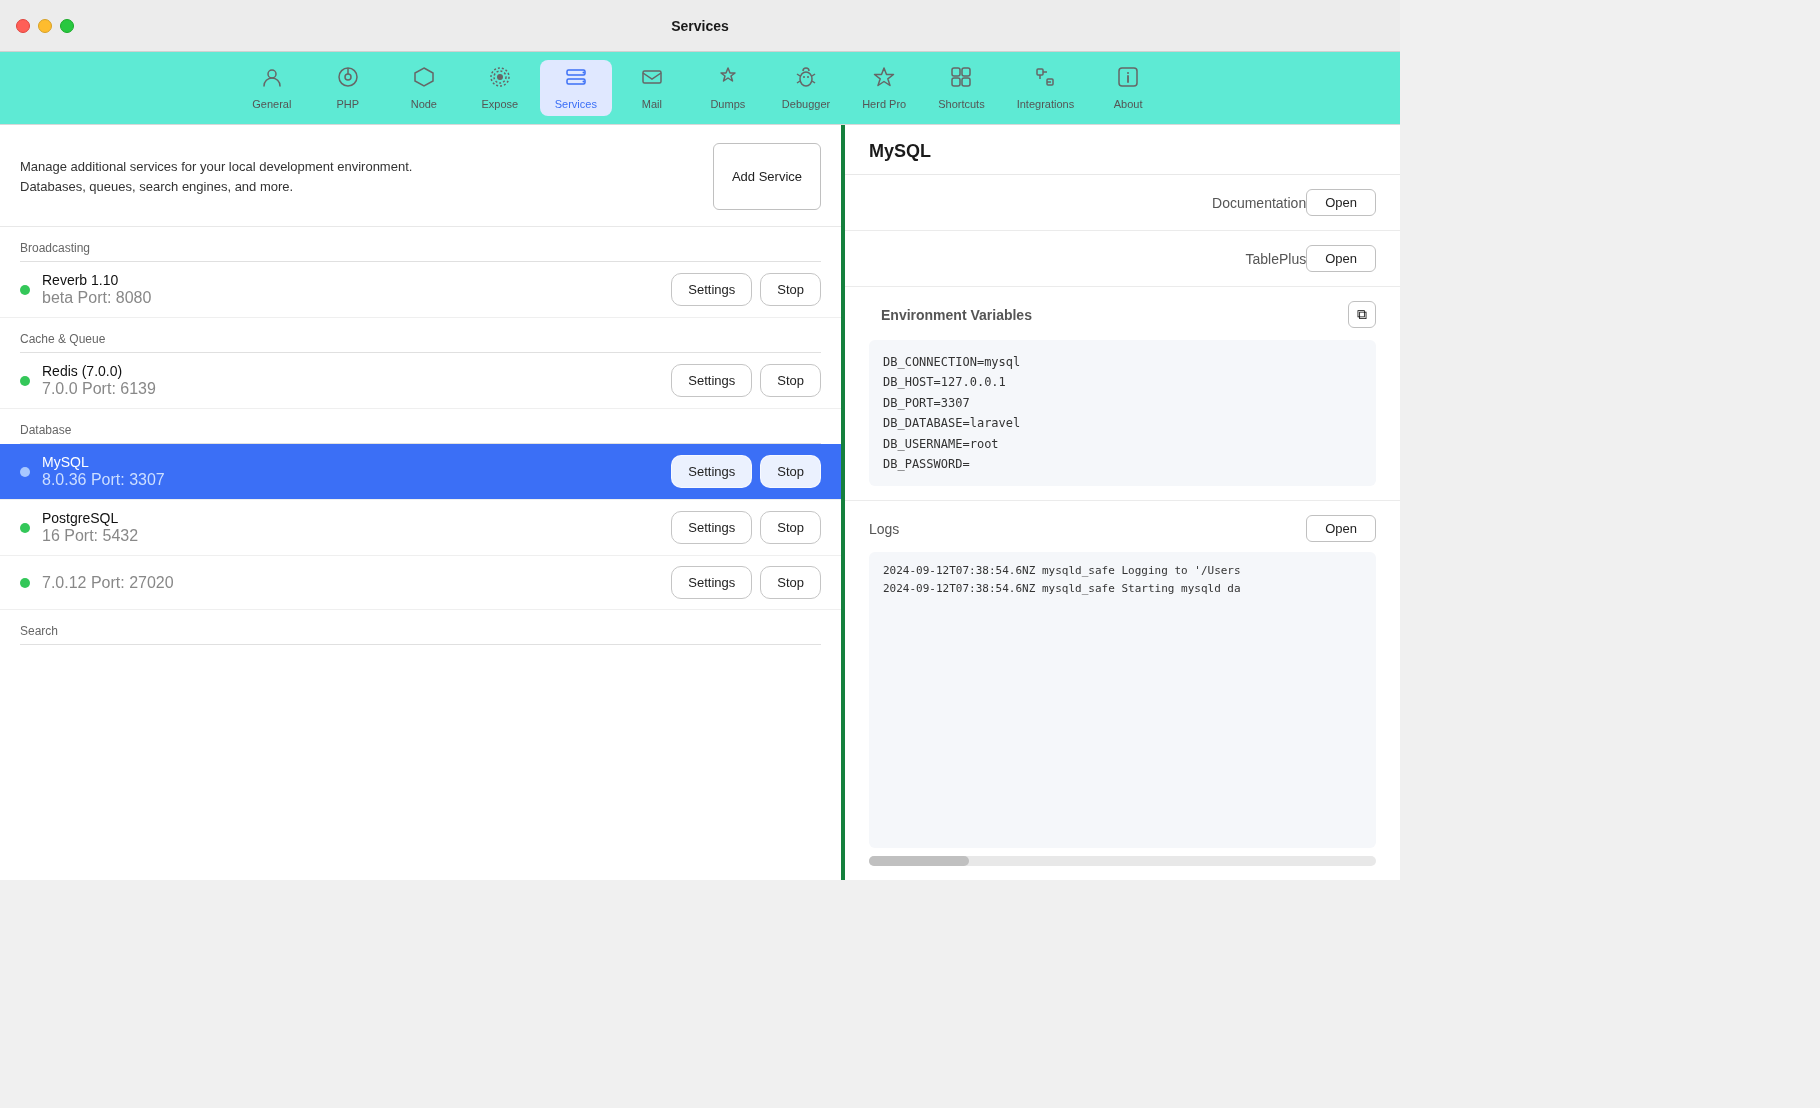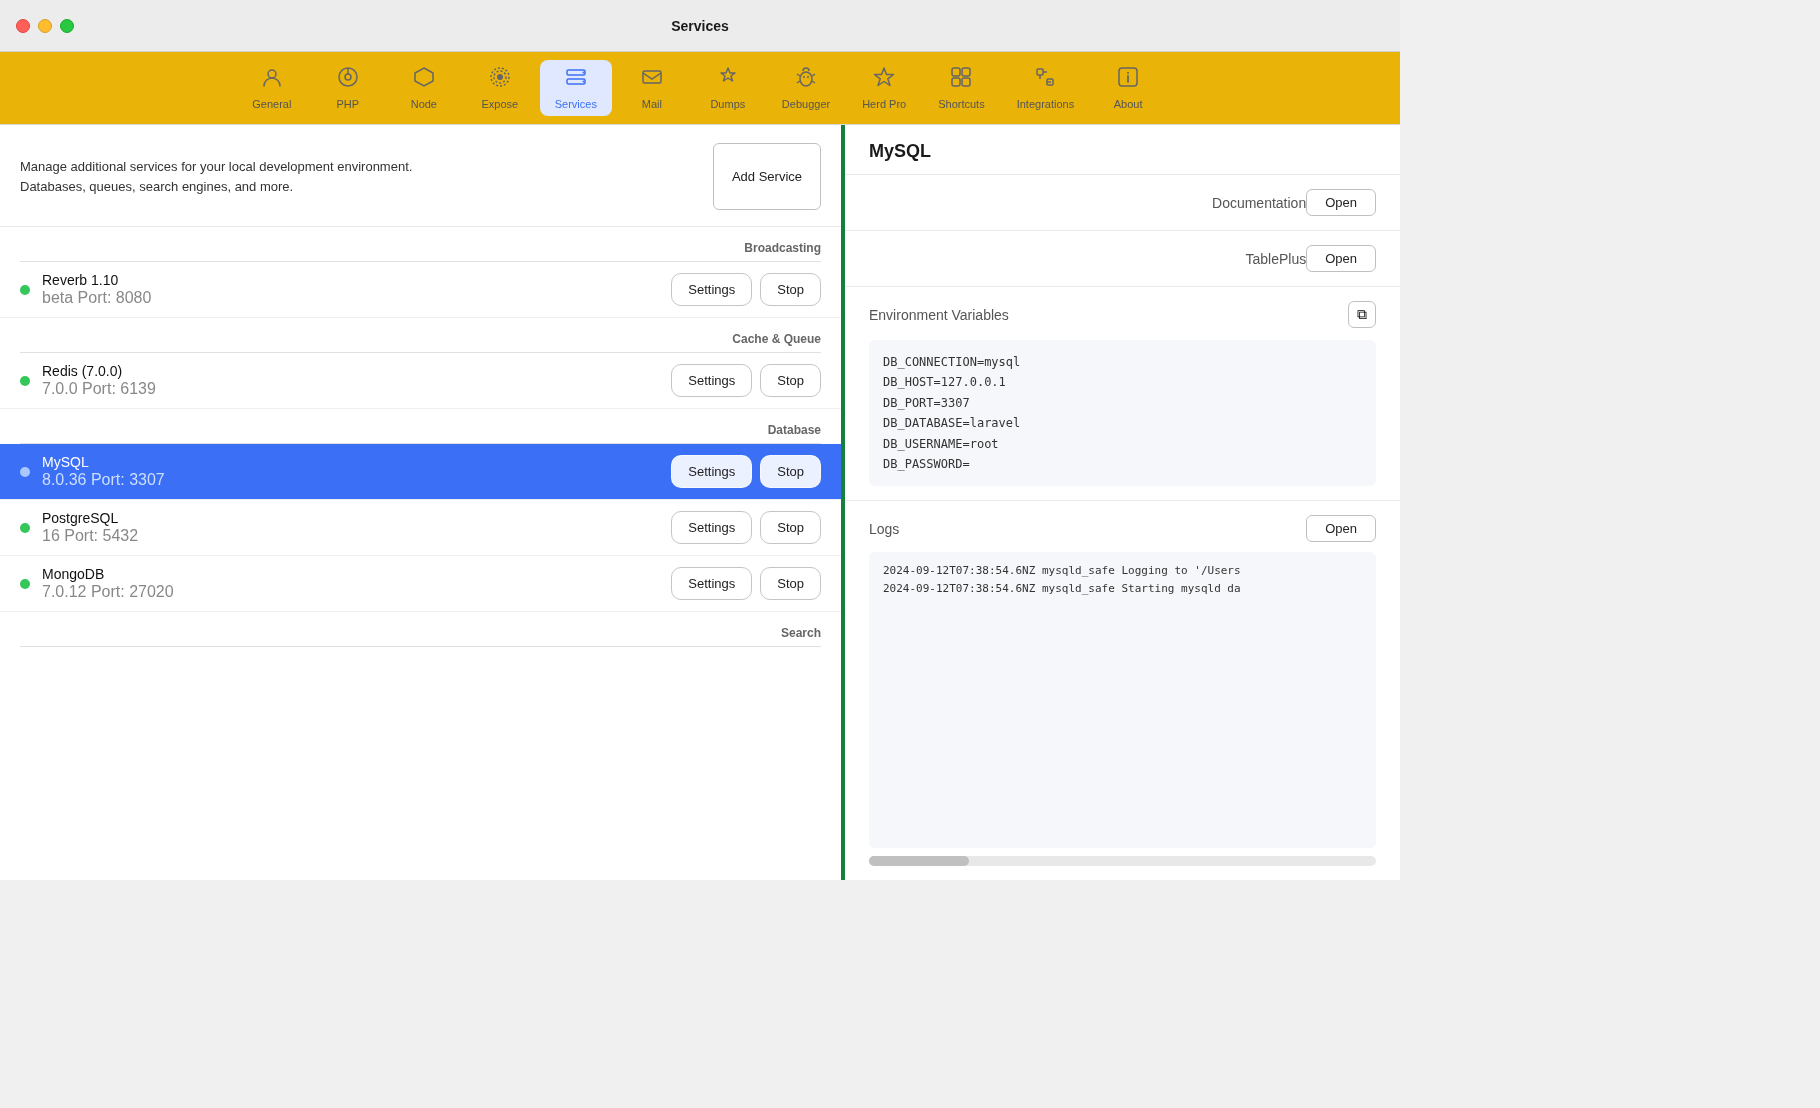--- a/index.html
+++ b/index.html
@@ -35,21 +35,21 @@
     .wc-min { background: #febc2e; border: 1px solid #d6a127; }
     .wc-max { background: #28c840; border: 1px solid #1aab29; }
     .titlebar-title {
       font-size: 14px;
       font-weight: 600;
       color: #1a1a1a;
     }
 
     
     .nav-toolbar {
-      background: #eab308;
+      background: #5eead4;
       border-bottom: 1px solid #d8d8d8;
       display: flex;
       align-items: center;
       justify-content: center;
       gap: 4px;
       padding: 8px 20px;
     }
     .nav-item {
       display: flex;
       flex-direction: column;
@@ -117,23 +117,22 @@
 
     .services-list {
       flex: 1;
       overflow-y: auto;
       padding-bottom: 20px;
     }
 
     .section-header {
       padding: 14px 20px 6px 20px;
       font-size: 12px;
-      font-weight: 700;
+      font-weight: 400;
       color: #666;
-      text-align: right;
     }
 
     .section-divider {
       height: 1px;
       background: #e0e0e0;
       margin: 0 20px 0 20px;
     }
 
     .service-row {
       display: flex;
@@ -238,21 +237,22 @@
     }
     .env-header {
       display: flex;
       align-items: center;
       justify-content: space-between;
       margin-bottom: 12px;
     }
     .env-label {
       font-size: 14px;
       color: #555;
-      font-weight: 400;
+      font-weight: 700;
+      margin-left: 12px;
     }
     .copy-icon-btn {
       background: white;
       border: 1px solid #c0c0c0;
       border-radius: 6px;
       padding: 4px 8px;
       cursor: pointer;
       font-size: 14px;
     }
     .env-vars {
@@ -481,21 +481,20 @@
             <div class="service-meta">16   Port: 5432</div>
           </div>
           <div class="service-actions">
             <button class="svc-btn">Settings</button>
             <button class="svc-btn">Stop</button>
           </div>
         </div>
         <div class="service-row">
           <div class="status-dot"></div>
           <div class="service-info">
-            <div class="service-name">MongoDB</div>
             <div class="service-meta">7.0.12   Port: 27020</div>
           </div>
           <div class="service-actions">
             <button class="svc-btn">Settings</button>
             <button class="svc-btn">Stop</button>
           </div>
         </div>
         <div class="section-header">Search</div>
         <div class="section-divider"></div>
       </div>

